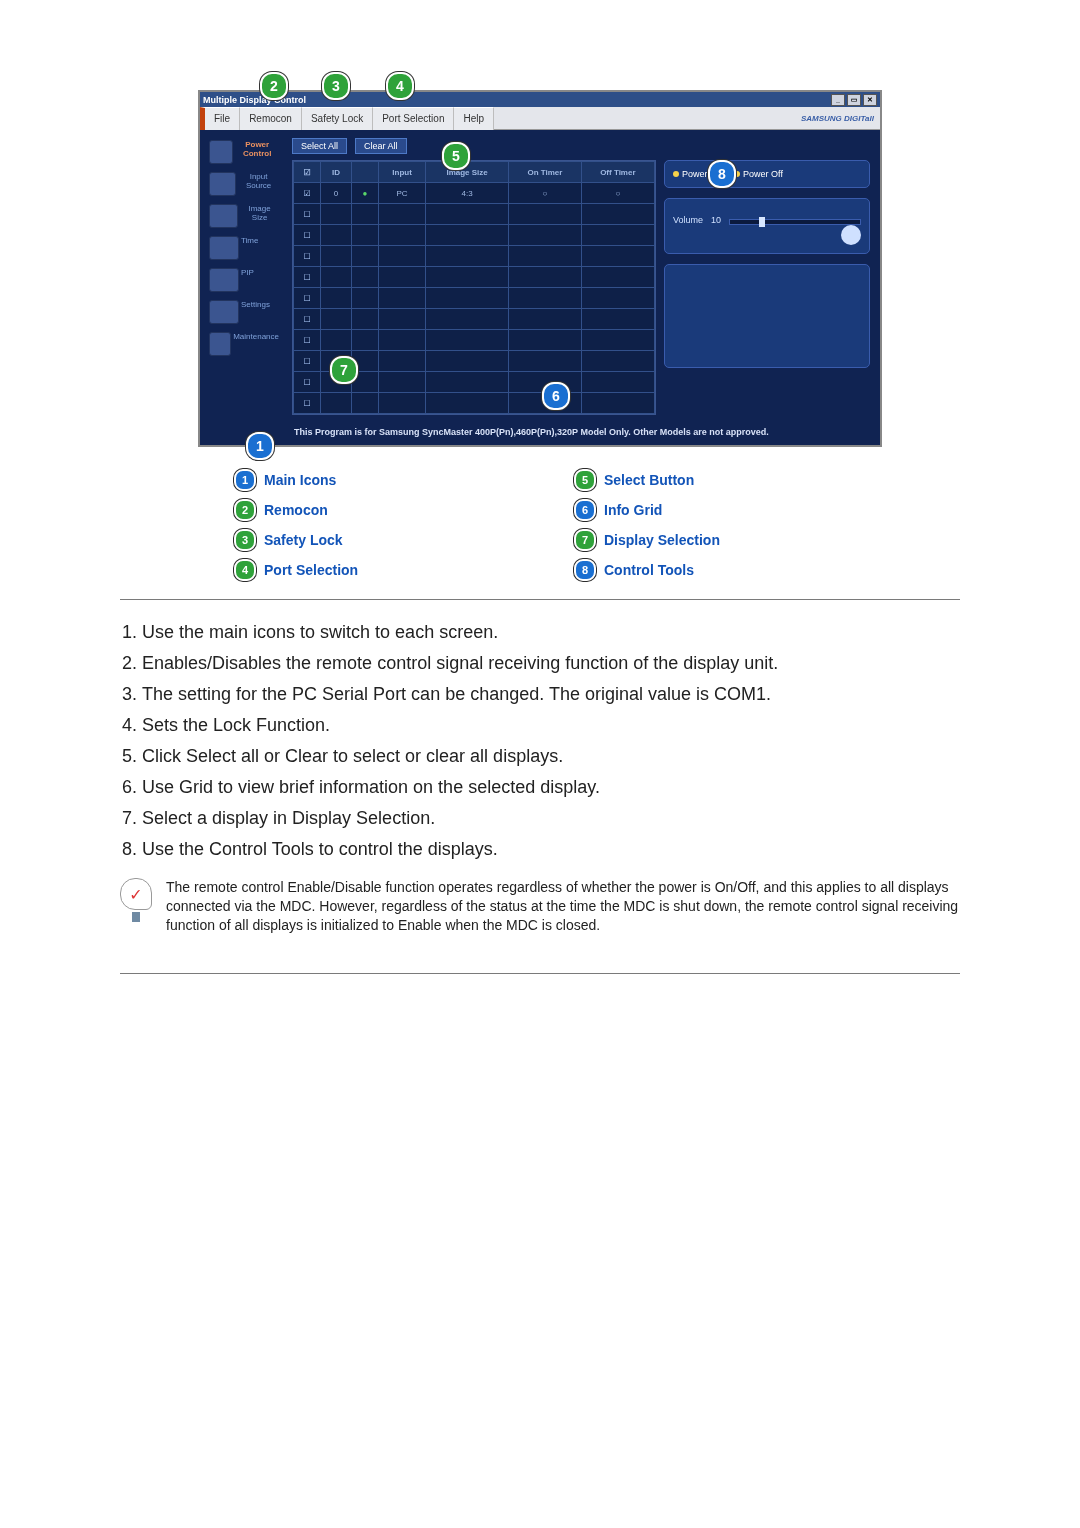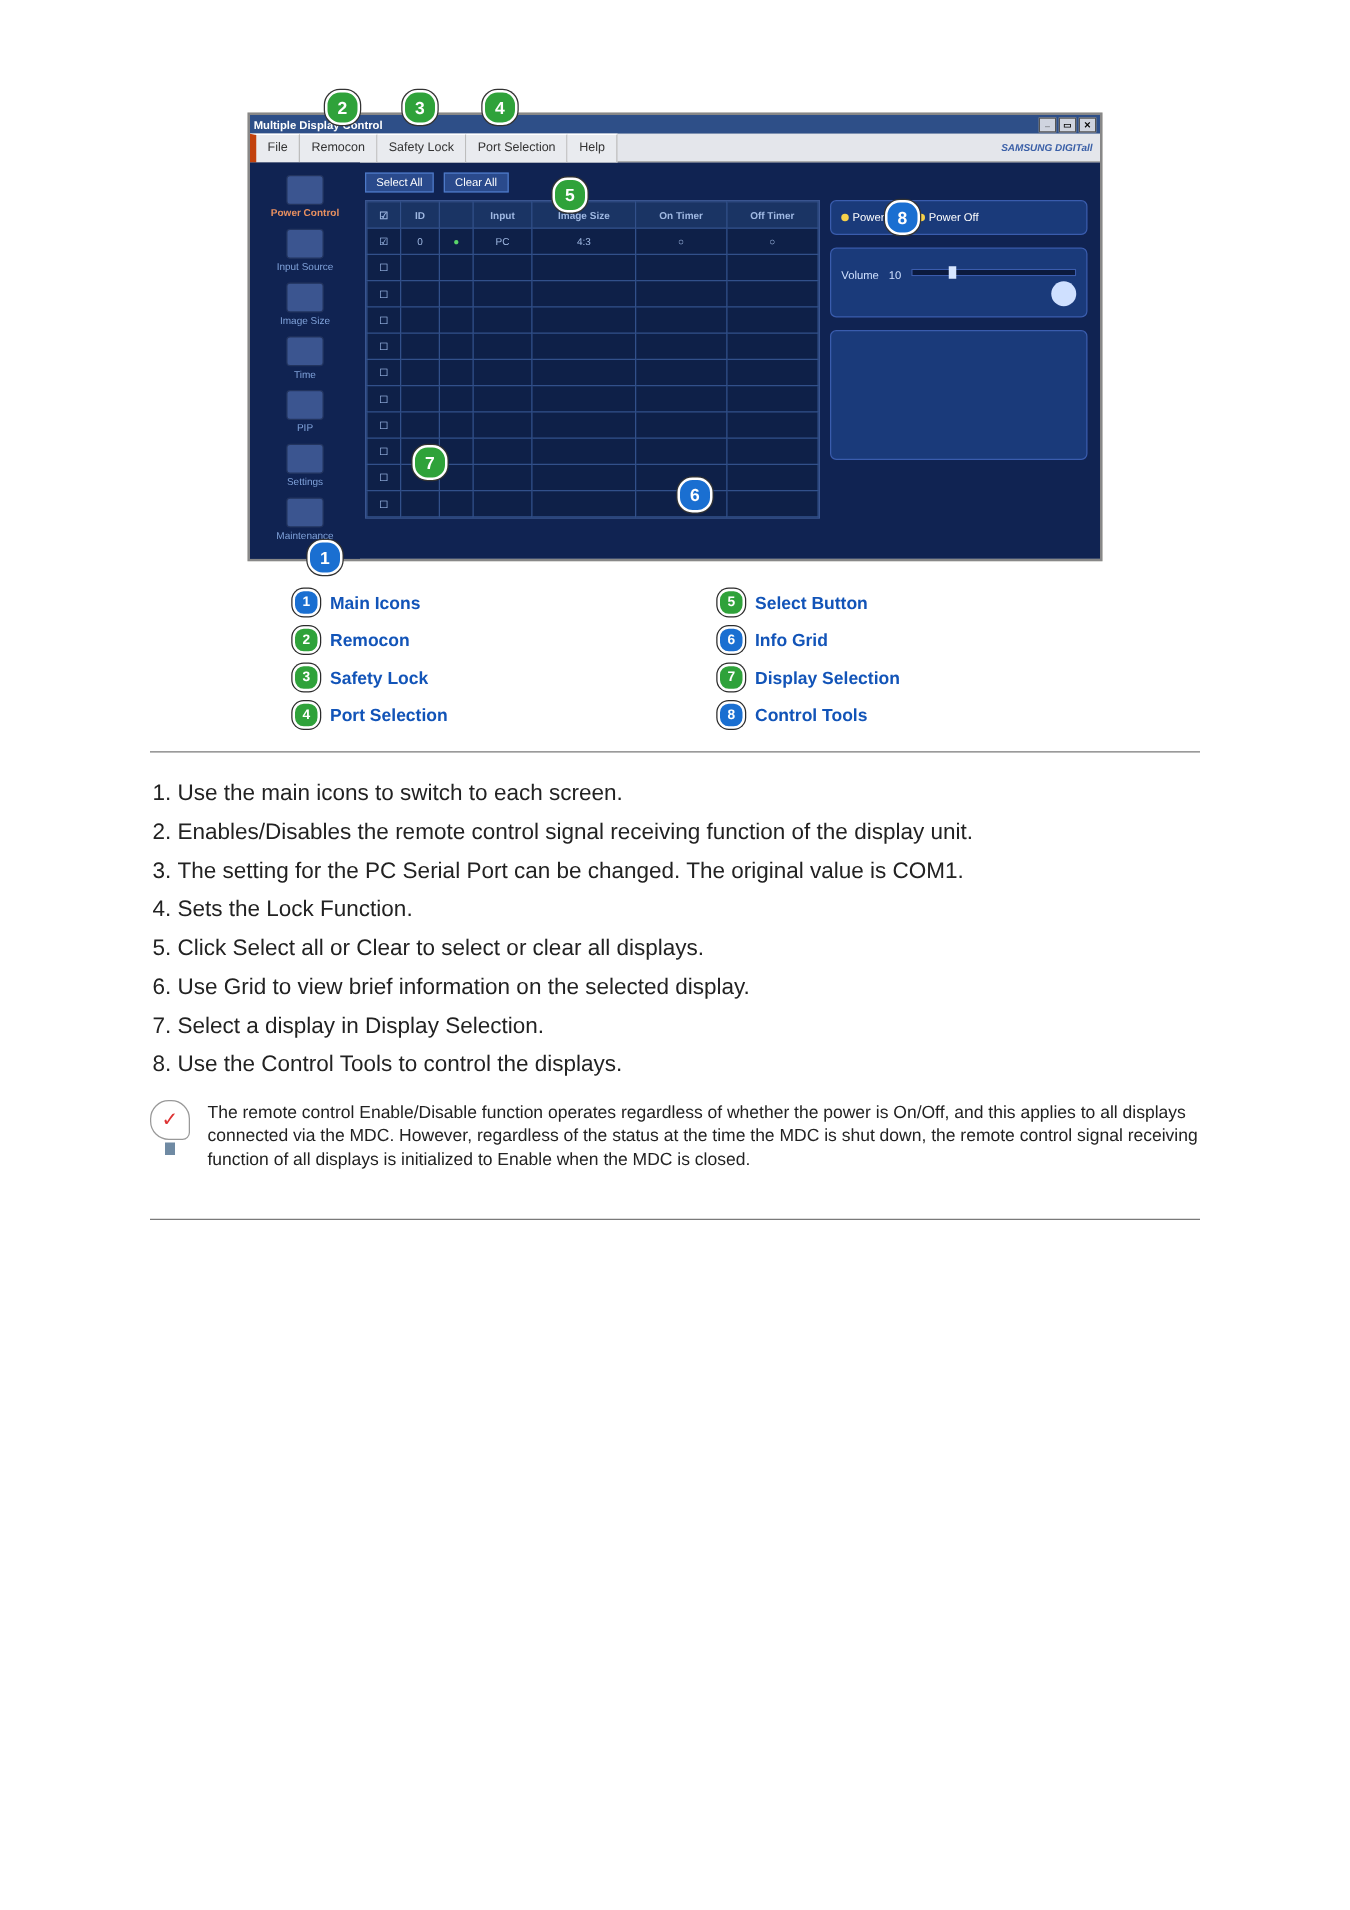--- a/index.html
+++ b/index.html
@@ -10,41 +10,41 @@
   .shot-titlebar{height:15px;background:#2e4f88;display:flex;align-items:center;justify-content:space-between;padding:0 3px;color:#fff;font-size:9px;font-weight:bold}
   .winbtns{display:flex;gap:2px}
   .winbtn{width:12px;height:10px;background:#cfd4df;border:1px solid #555;font-size:7px;display:flex;align-items:center;justify-content:center;color:#000}
   .menubar{height:22px;background:#e4e6eb;border-bottom:1px solid #999;display:flex;align-items:center;font-size:10px;color:#333}
   .menubar span.tab{padding:0 9px;height:22px;display:flex;align-items:center;border-right:1px solid #bdbdbd;border-top:1px solid #fff;background:#e9ebef}
   .menubar span.tab.first{border-left:5px solid #c2410c}
   .menubar .brand{margin-left:auto;margin-right:6px;font-size:8px;font-style:italic;font-weight:bold;color:#3a5fa7}
 
   .app-body{display:flex;background:#102352}
   .sidebar{width:88px;padding:10px 0 14px 0;display:flex;flex-direction:column;align-items:center;gap:8px;background:#102352}
-  .side-item{width:70px;display:flex;flex-direction:column;align-items:center;gap:2px}
+  .side-item{width:70px;display:flex;flex-direction:row;align-items:flex-start;gap:2px}
   .side-ico{width:28px;height:22px;background:#3b5590;border:1px solid #22345f;border-radius:3px}
   .side-lbl{font-size:8px;color:#7fa1d9;text-align:center}
   .side-lbl.active{color:#e89060;font-weight:bold}
 
   .main{flex:1;padding:8px 10px 8px 4px;display:flex;flex-direction:column;gap:6px}
   .topbtns{display:flex;gap:8px;align-items:flex-end}
   .sel-btn{font-size:9px;color:#fff;background:#2a4a8c;border:1px solid #4d79c7;padding:2px 8px}
   .grid{border:1px solid #3a5590;background:#0e2048}
   .grid table{border-collapse:collapse;width:100%}
   .grid th,.grid td{border:1px solid #32508a;font-size:8px;color:#9fb8e2;padding:3px 4px;text-align:center;height:14px}
   .grid th{background:#1a3464}
   .grid td.chk{color:#b2d0ff}
 
   .panels{display:flex;gap:8px}
   .right{width:206px;display:flex;flex-direction:column;gap:10px}
   .pnl{border:1px solid #3a5cad;border-radius:5px;background:#1a3a7a;padding:8px;color:#cfe0ff;font-size:9px}
   .pwrbtns{display:flex;gap:12px}
   .pwrbtn{font-size:9px;color:#fff}
   .pwrbtn .dot{display:inline-block;width:6px;height:6px;border-radius:3px;background:#f6d14a;margin-right:3px}
-  .vol-row{display:flex;align-items:flex-start;gap:8px;margin-top:8px}
+  .vol-row{display:flex;align-items:flex-end;gap:8px;margin-top:8px}
   .vol-bar{flex:1;height:4px;background:#0b1a3e;border:1px solid #3a5cad;position:relative}
   .vol-bar::after{content:"";position:absolute;left:22%;top:-3px;width:6px;height:10px;background:#d7e6ff}
   .spk{width:20px;height:20px;border-radius:10px;background:#cfe0ff;margin-left:auto}
 
   .footmsg{font-size:9px;color:#d7e1f7;font-weight:bold;padding:6px 2px 0 2px}
 
   
   .bubble{position:absolute;width:24px;height:24px;border-radius:12px;color:#fff;font-weight:bold;font-size:14px;display:flex;align-items:center;justify-content:center;border:2px solid #fff;box-shadow:0 0 0 1px #333}
   .bub-green{background:#2fa23a}
   .bub-blue{background:#1a6fd1}
@@ -273,20 +273,21 @@
                 <div class="vol-bar"></div>
               </div>
               <div style="display:flex">
                   <div class="spk"></div>
                 </div>
             </div>
             <div class="pnl" style="height:86px"></div>
           </div>
         </div>
 
+        <div class="footmsg">This Program is for Samsung SyncMaster 400P(Pn),460P(Pn),320P  Model Only. Other Models are not approved.</div>
       </div>
     </div>
   </div>
 
   <div class="legend">
     <div class="legend-col">
       <div class="legend-row">
           <span class="legend-num bub-blue">1</span>
           <span class="legend-txt">Main Icons</span>
         </div>

